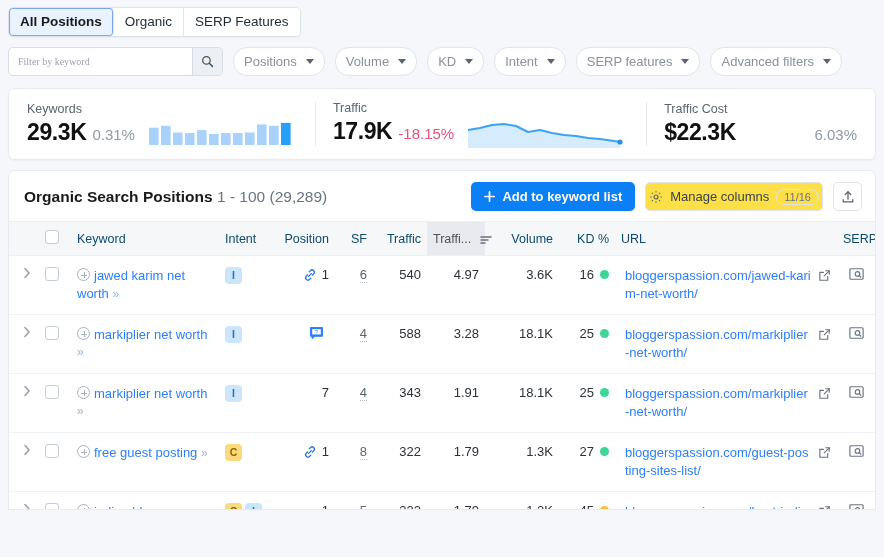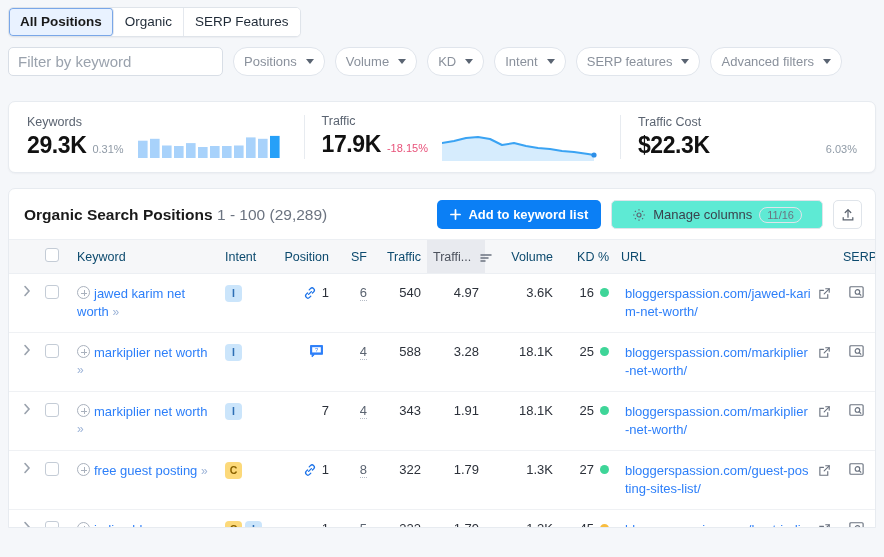--- a/index.html
+++ b/index.html
@@ -50,24 +50,24 @@
     display: flex; align-items: stretch;
     width: 215px; height: 29px;
     background: #fff;
     border: 1px solid #d8dee6;
     border-radius: 5px;
     overflow: hidden;
   }
   .search-input {
     flex: 1;
     border: none; outline: none;
-    font-size: 15px;
+    font-size: 10px;
     padding: 0 9px;
     color: #5c6370;
-    font-family: Liberation Sans, sans-serif;
+    font-family: Liberation Serif, serif;
     background: transparent;
   }
   .search-input::placeholder { color: #9aa2ad; }
   .search-btn {
     width: 30px;
     background: #eceff3;
     border-left: 1px solid #d8dee6;
     display: flex; align-items: center; justify-content: center;
     cursor: pointer;
   }
@@ -85,21 +85,21 @@
   }
   .caret {
     width: 0; height: 0;
     border-left: 4.5px solid transparent;
     border-right: 4.5px solid transparent;
     border-top: 5px solid #5a6472;
   }
 
   
   .cards {
-    margin: 15px 8px;
+    margin: 2px 8px;
     background: #fff;
     border: 1px solid #e7ebf0;
     border-radius: 7px;
     height: 72px;
     display: flex;
     align-items: center;
     box-shadow: 0 1px 2px rgba(16,24,40,.04);
   }
   .card {
     flex: 1;
@@ -108,21 +108,21 @@
     display: flex; flex-direction: column; justify-content: center;
     position: relative;
   }
   .card + .card::before {
     content: ""; position: absolute; left: 0; top: 13px; bottom: 13px;
     width: 1px; background: #e7ebf0;
   }
   .card-label { font-size: 12.5px; color: #5b6471; margin-bottom: 3px; }
   .card-valrow { display: flex; align-items: baseline; gap: 6px; justify-content: space-between; }
   .card-value { font-size: 23px; font-weight: bold; letter-spacing: -.4px; color: #111; }
-  .delta { font-size: 11px; }
+  .delta { font-size: 15px; }
   .delta.up { color: #8f9aa6; }
   .delta.down { color: #e8527a; }
   .spark { margin-left: 8px; align-self: center; }
 
   
   .panel {
     margin: 10px 8px 0 8px;
     background: #fff;
     border: 1px solid #e7ebf0;
     border-radius: 7px 7px 0 0;
@@ -146,25 +146,25 @@
     height: 29px;
     padding: 0 13px;
     font-size: 13px;
     font-weight: bold;
     font-family: "Liberation Sans", sans-serif;
     cursor: pointer;
     white-space: nowrap;
   }
   .btn-ghost {
     display: flex; align-items: center; gap: 7px;
-    background: #5eead4;
+    background: #fde047;
     border: 1px solid #dfe4ea;
     border-radius: 5px;
     height: 29px;
-    padding: 0 20px;
+    padding: 0 3px;
     font-size: 13px;
     color: #3b424d;
     font-family: "Liberation Sans", sans-serif;
     cursor: pointer;
     white-space: nowrap;
   }
   .pill {
     border: 1px solid #dfe4ea;
     border-radius: 9px;
     font-size: 11px;

